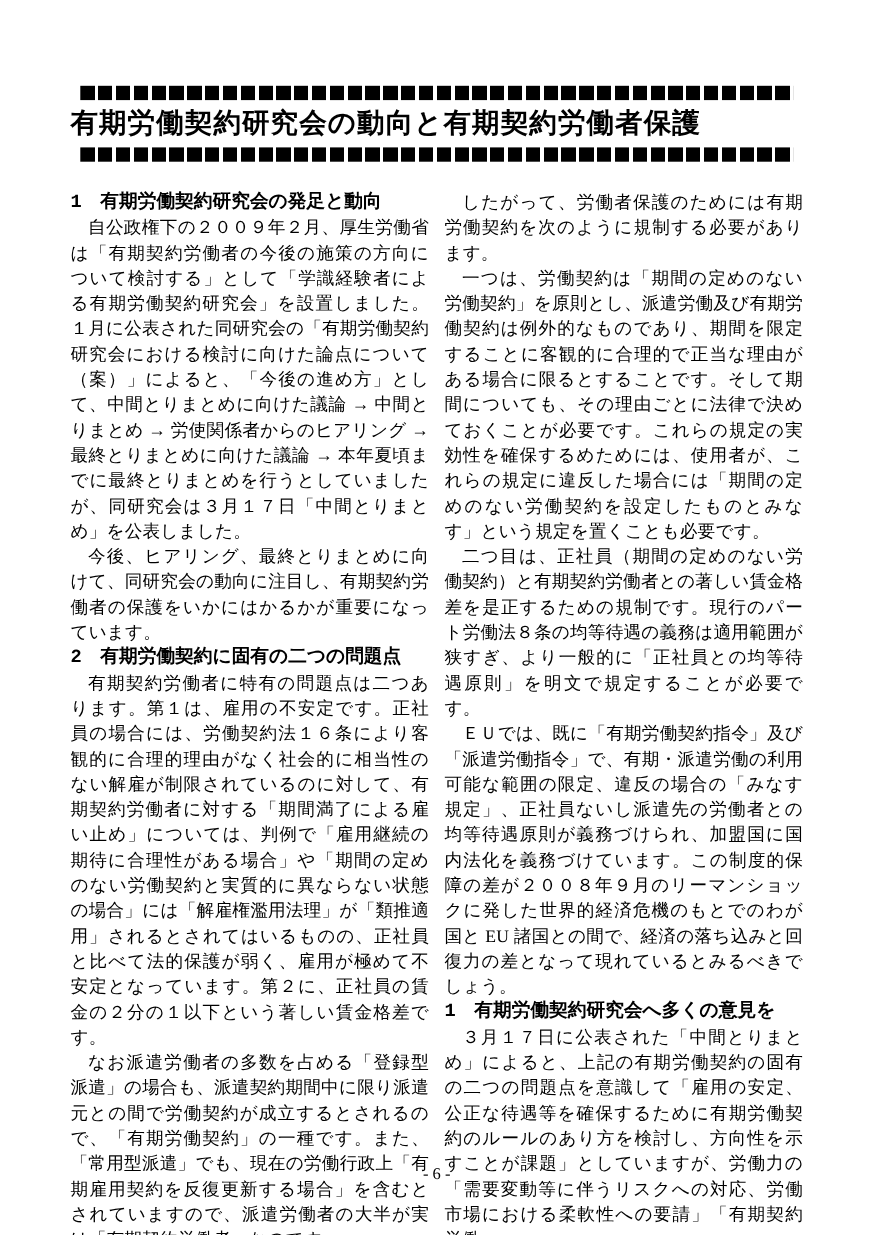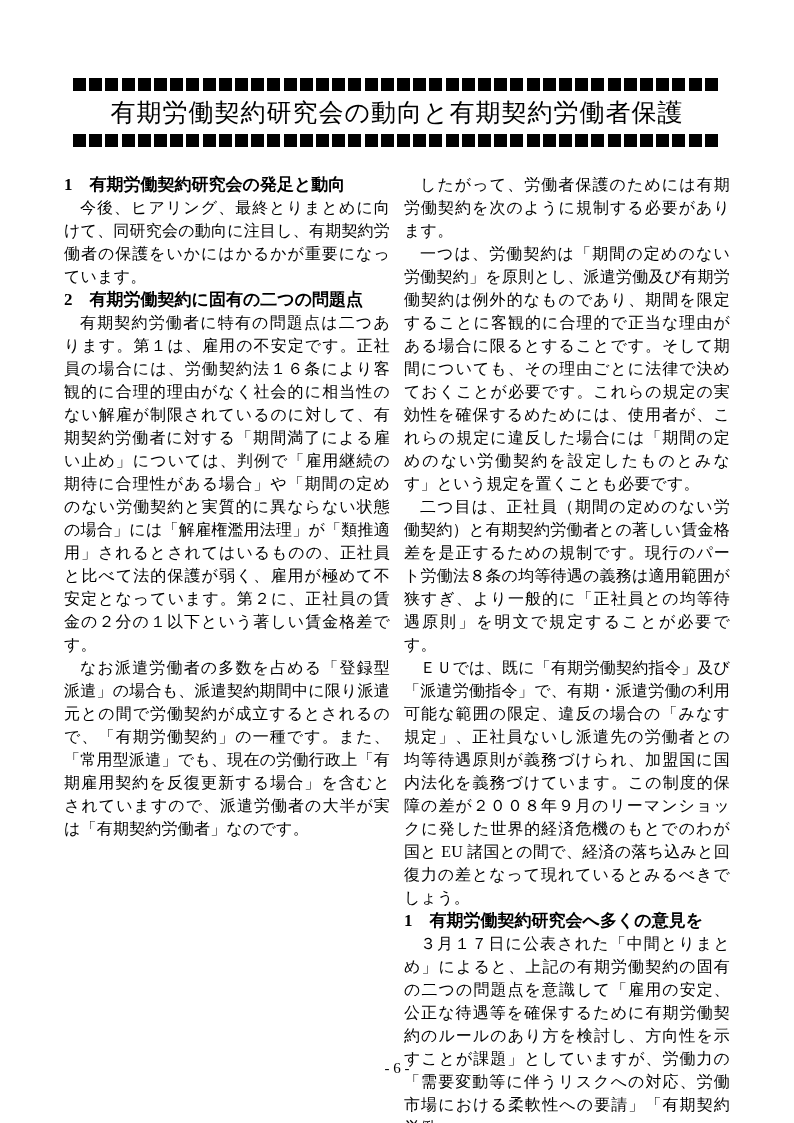--- a/index.html
+++ b/index.html
@@ -18,34 +18,33 @@
   .title-block { padding-top: 78px; }
   .band {
     height: 13px;
     width: 648px;
     margin: 0 auto;
     background: repeating-linear-gradient(to right, #000 0 13px, transparent 13px 16.2px);
   }
   .title-text {
     height: 43px;
     line-height: 43px;
-    text-align: center;
     font-family: "Liberation Sans", sans-serif;
-    font-weight: normal;
+    font-weight: bold;
     font-size: 25px;
     letter-spacing: 1px;
     white-space: nowrap;
   }
 
   
   .columns { display: flex; gap: 14px; margin-top: 26px; }
   .col { width: 326px; flex: none; }
 
   .heading {
-    font-family: Liberation Serif, serif;
+    font-family: Liberation Mono, monospace;
     font-weight: bold;
     font-size: 17px;
     line-height: 23px;
     margin: 0;
     white-space: nowrap;
   }
   .heading.gap-above { }
 
   .para {
     font-size: 16px;
@@ -75,20 +74,21 @@
     <div class="title-block">
       <div class="band"></div>
       <div class="title-text">有期労働契約研究会の動向と有期契約労働者保護</div>
       <div class="band"></div>
     </div>
 
     <div class="columns">
 
       <div class="col">
         <div class="heading">1　有期労働契約研究会の発足と動向</div>
+        <p class="para">自公政権下の２００９年２月、厚生労働省は「有期契約労働者の今後の施策の方向について検討する」として「学識経験者による有期労働契約研究会」を設置しました。１月に公表された同研究会の「有期労働契約研究会における検討に向けた論点について（案）」によると、「今後の進め方」として、中間とりまとめに向けた議論 → 中間とりまとめ → 労使関係者からのヒアリング → 最終とりまとめに向けた議論 → 本年夏頃までに最終とりまとめを行うとしていましたが、同研究会は３月１７日「中間とりまとめ」を公表しました。</p>
         <p class="para">今後、ヒアリング、最終とりまとめに向けて、同研究会の動向に注目し、有期契約労働者の保護をいかにはかるかが重要になっています。</p>
 
         <div class="heading gap-above">2　有期労働契約に固有の二つの問題点</div>
         <p class="para">有期契約労働者に特有の問題点は二つあります。第１は、雇用の不安定です。正社員の場合には、労働契約法１６条により客観的に合理的理由がなく社会的に相当性のない解雇が制限されているのに対して、有期契約労働者に対する「期間満了による雇い止め」については、判例で「雇用継続の期待に合理性がある場合」や「期間の定めのない労働契約と実質的に異ならない状態の場合」には「解雇権濫用法理」が「類推適用」されるとされてはいるものの、正社員と比べて法的保護が弱く、雇用が極めて不安定となっています。第２に、正社員の賃金の２分の１以下という著しい賃金格差です。</p>
         <p class="para">なお派遣労働者の多数を占める「登録型派遣」の場合も、派遣契約期間中に限り派遣元との間で労働契約が成立するとされるので、「有期労働契約」の一種です。また、「常用型派遣」でも、現在の労働行政上「有期雇用契約を反復更新する場合」を含むとされていますので、派遣労働者の大半が実は「有期契約労働者」なのです。</p>
       </div>
 
       <div class="col">
         <p class="para">したがって、労働者保護のためには有期労働契約を次のように規制する必要があります。</p>
         <p class="para">一つは、労働契約は「期間の定めのない労働契約」を原則とし、派遣労働及び有期労働契約は例外的なものであり、期間を限定することに客観的に合理的で正当な理由がある場合に限るとすることです。そして期間についても、その理由ごとに法律で決めておくことが必要です。これらの規定の実効性を確保するめためには、使用者が、これらの規定に違反した場合には「期間の定めのない労働契約を設定したものとみなす」という規定を置くことも必要です。</p>

